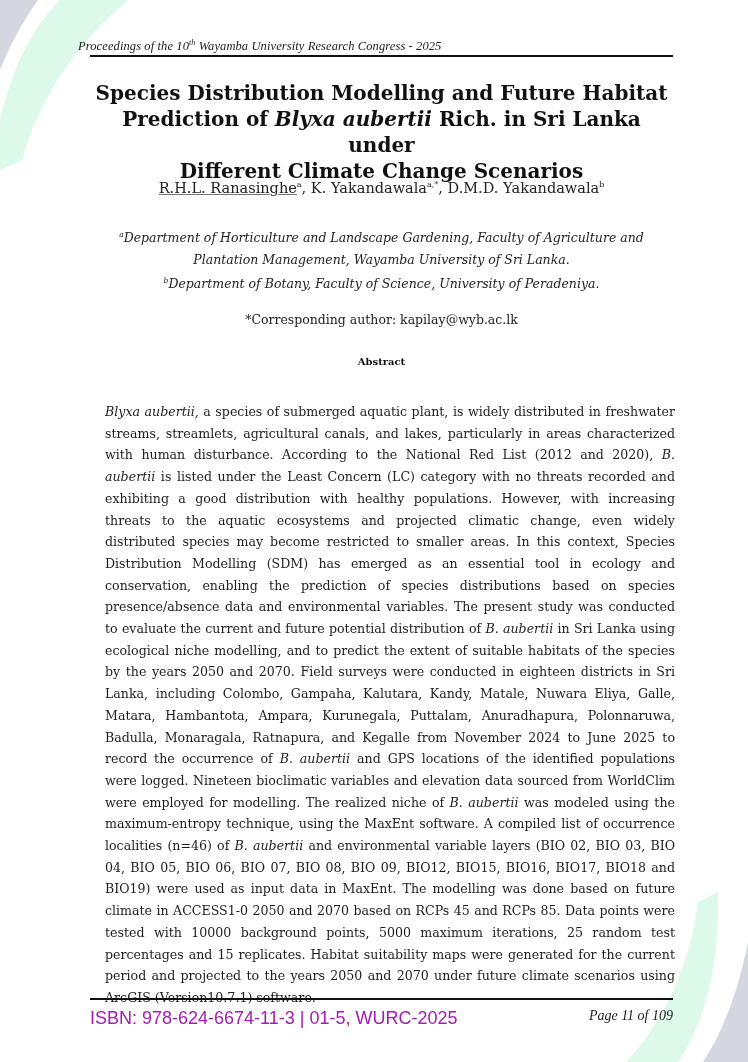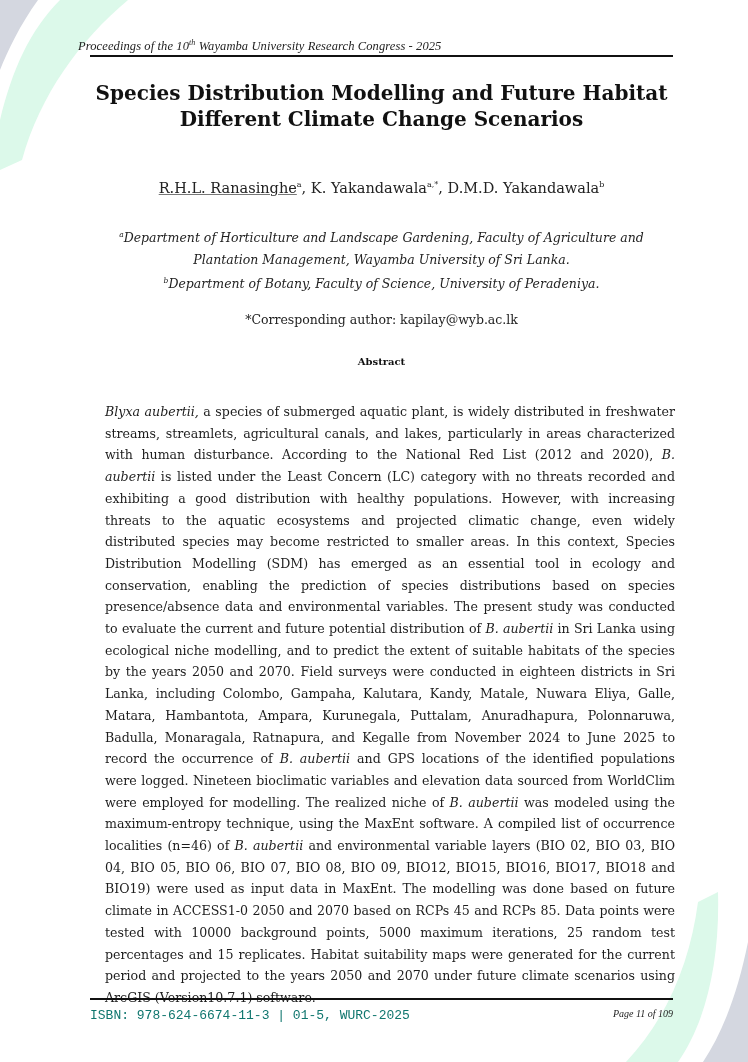--- a/index.html
+++ b/index.html
@@ -56,25 +56,25 @@
   .abstract {
     position: absolute; left: 105px; top: 401px; width: 570px;
     font-size: 12.6px; line-height: 21.7px; text-align: justify; color: #1d1d1d;
     font-family: "DejaVu Serif", serif; hyphens: none;
   }
   .abstract em { }
 
   .foot-rule { position: absolute; left: 90px; top: 998px; width: 583px; height: 1.5px; background: #111; }
   .foot-left {
     position: absolute; left: 90px; top: 1008px;
-    font-family: Liberation Mono, monospace; font-size: 13px; color: #0f766e;
+    font-family: Liberation Sans, sans-serif; font-size: 18px; color: #a21caf;
   }
   .foot-right {
     position: absolute; right: 75px; top: 1008px;
-    font-family: "Liberation Serif", serif; font-size: 10px; font-style: italic; color: #222;
+    font-family: "Liberation Serif", serif; font-size: 14px; font-style: italic; color: #222;
   }
 </style>
 </head>
 <body>
 
 <div class="deco" style="left:0;top:0;">
   <svg width="200" height="170" viewBox="0 0 200 170">
     <path d="M0,0 L38,0 C20,25 8,50 0,70 Z" fill="#d4d7e0"></path>
     <path d="M60,0 L128,0 C80,40 40,95 22,160 L0,170 L0,120 C12,70 30,30 60,0 Z" fill="#dcf9ea"></path>
   </svg>
@@ -84,20 +84,21 @@
     <path d="M120,10 C112,70 90,125 48,170 L100,170 C128,130 142,70 140,0 Z" fill="#dcf9ea"></path>
     <path d="M170,50 C160,100 145,140 125,170 L170,170 Z" fill="#d4d7e0"></path>
   </svg>
 </div>
 
 <div class="running-head"><span>Proceedings of the 10</span><sup>th</sup><span> Wayamba University Research Congress - 2025</span></div>
 <div class="head-rule"></div>
 
 <div class="title">
   <div>Species Distribution Modelling and Future Habitat</div>
+  <div><span>Prediction of </span><em>Blyxa aubertii</em><span> Rich. in Sri Lanka under</span></div>
   <div>Different Climate Change Scenarios</div>
 </div>
 
 <div class="authors">
   <span class="u">R.H.L. Ranasinghe</span><sup>a</sup><span>, </span><span>K. Yakandawala</span><sup>a,*</sup><span>, </span><span>D.M.D. Yakandawala</span><sup>b</sup>
 </div>
 
 <div class="affil">
   <div><sup>a</sup><span>Department of Horticulture and Landscape Gardening, Faculty of Agriculture and</span></div>
   <div>Plantation Management, Wayamba University of Sri Lanka.</div>

